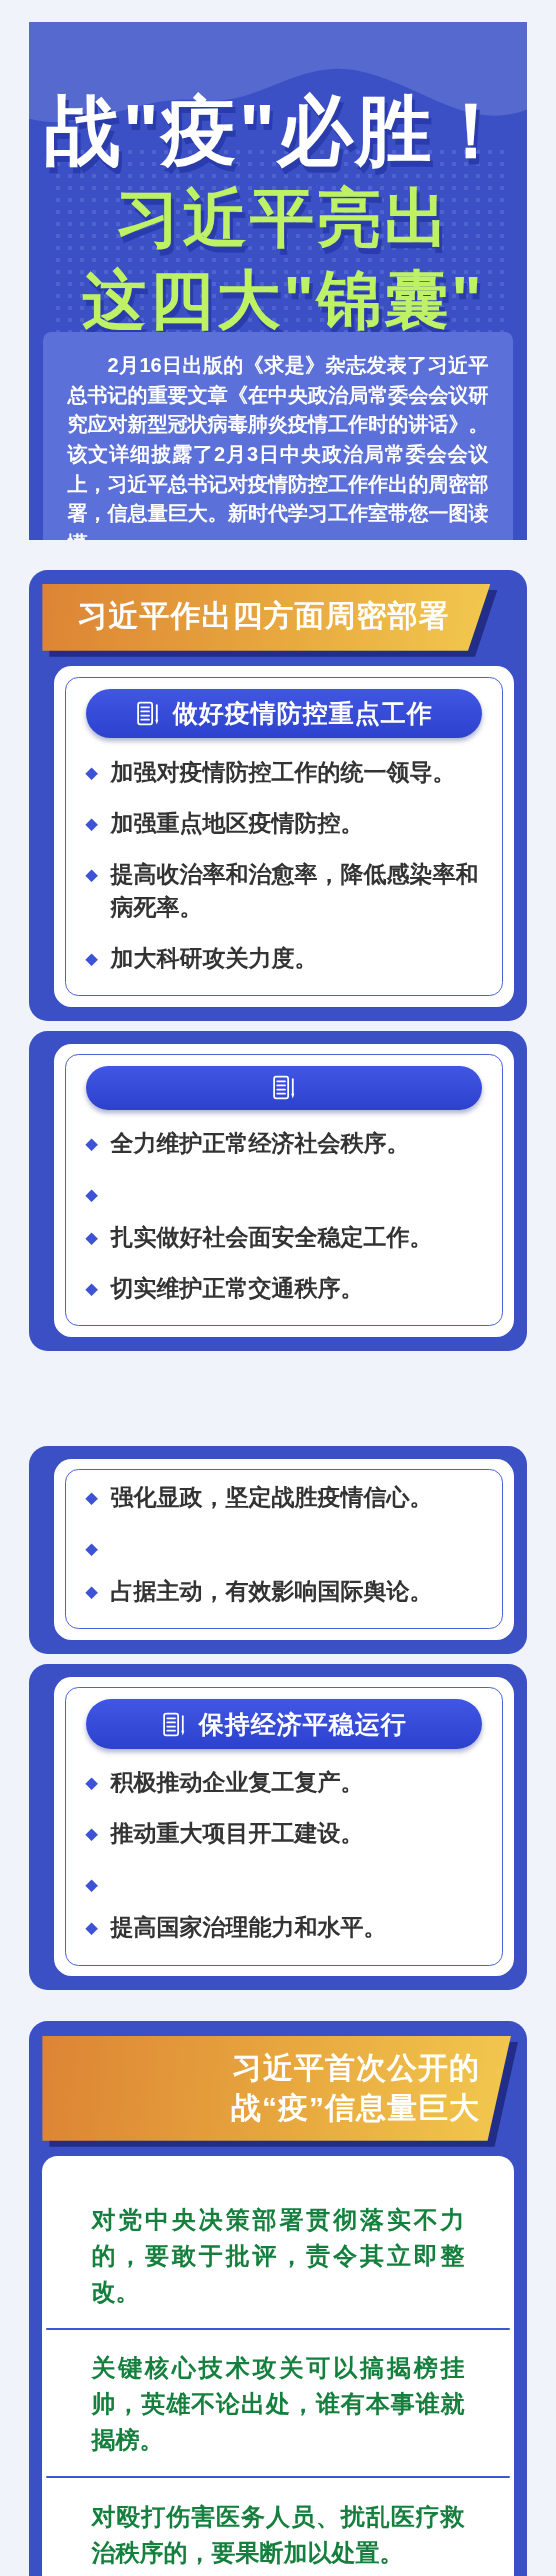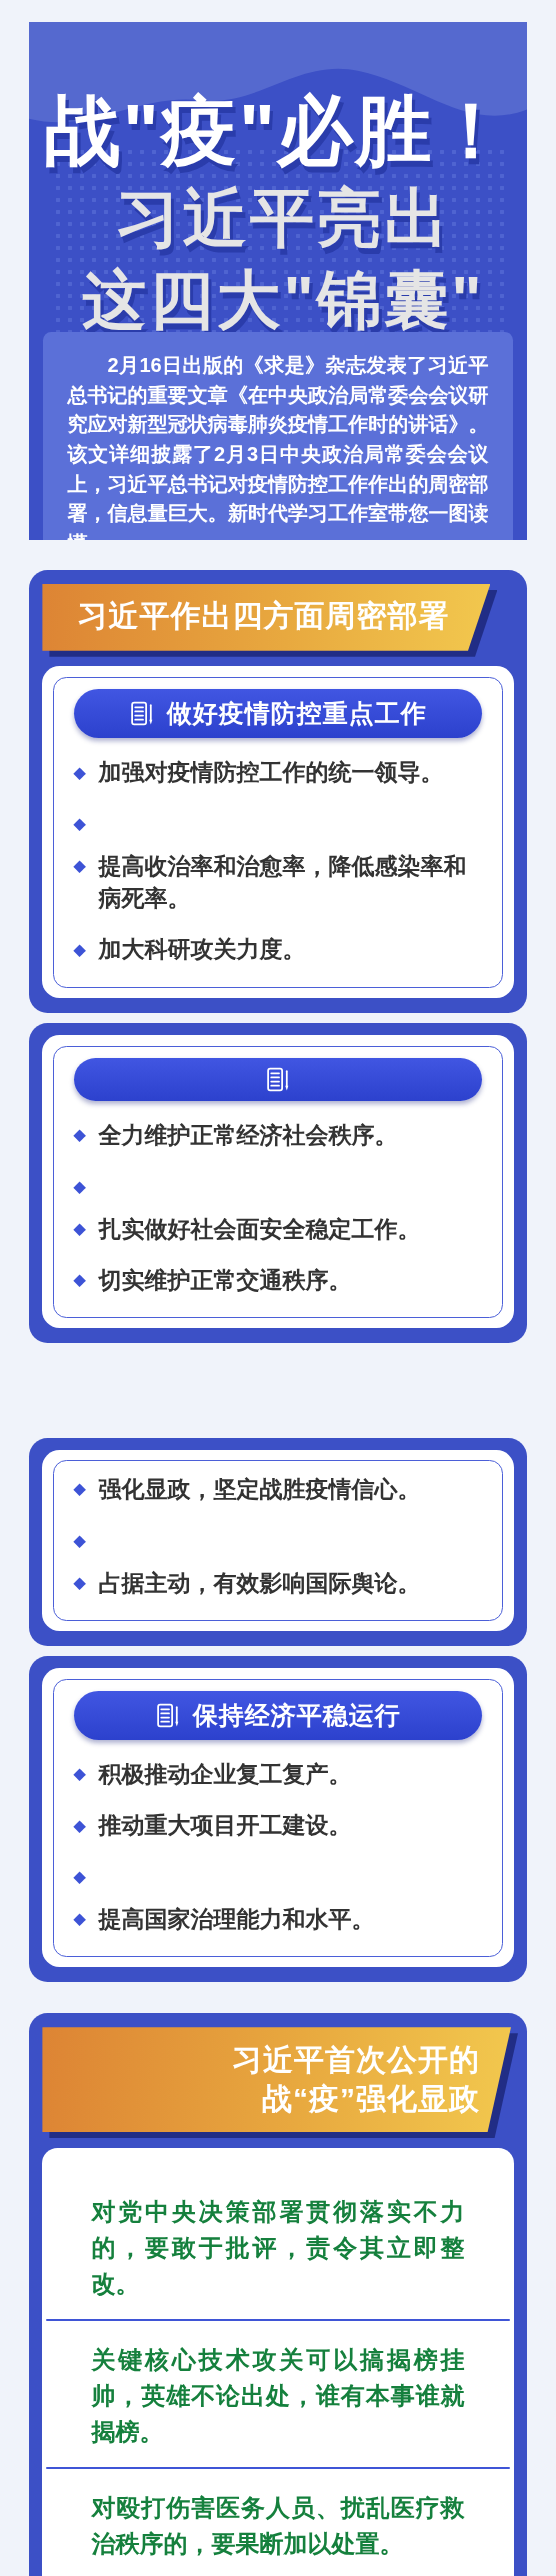--- a/index.html
+++ b/index.html
@@ -25,21 +25,21 @@
     background-image:radial-gradient(rgba(160,185,255,.55) 2.1px, transparent 2.3px);
     background-size:12px 12px;
     opacity:.35;
   }
   .hero-title { position:relative; text-align:center; margin-top:71px; line-height:1; }
   .hero-t1 {
     font-size:76px; font-weight:bold; color:#ffffff; letter-spacing:2.1px;
     text-shadow:3.1px 6.2px 0 #2a3cab;
   }
   .hero-t2 {
-    font-size:64px; font-weight:bold; color:#e5e5e5; letter-spacing:3.1px;
+    font-size:64px; font-weight:bold; color:#bef264; letter-spacing:3.1px;
     margin-top:17.5px; text-shadow:3.1px 6.2px 0 #2a3cab;padding-left:11px;
   }
   .intro {
     position:relative;
     margin:auto 14.4px 11.3px;
     background:#5b70d8;
     border-radius:8.2px;
     padding:19.6px 24px;
     box-shadow:0 5.2px 0 #3f53b9;
   }
@@ -60,21 +60,21 @@
   .banner {
     background:linear-gradient(95deg,#dd8434 0%,#e8a93f 55%,#f2c84e 100%);
     clip-path:polygon(0 0,100% 0,95% 100%,0 100%);
     text-align:center; color:#ffffff; font-weight:bold;
     padding:12.4px 31px 13.4px 20.6px;
   }
   .banner-s1 { width:392px; font-size:30px; letter-spacing:1px;padding-left:25px; }
   .banner-s2 { width:417px; font-size:30px; line-height:1.32; letter-spacing:1px;text-align:right; }
 
   
-  .card { background:#ffffff; border-radius:17.5px; padding:10.3px; }
+  .card { background:#ffffff; border-radius:17.5px; padding:10.3px;margin-left:12px; }
   .card-inner { border:1.5px solid #4b5fd8; border-radius:13.4px; padding:11.3px 17.5px 15.5px; }
 
   .pill {
     display:flex; align-items:center; justify-content:center; gap:10.3px;
     background:linear-gradient(180deg,#4156e2,#2c41cd);
     border-radius:36px; color:#ffffff;
     font-size:25px; font-weight:bold; letter-spacing:1px;
     padding:8.2px 10.3px; margin:0 3.1px 17.5px;
     box-shadow:0 3.1px 5.2px rgba(20,30,120,.35);
   }
@@ -139,20 +139,21 @@
           </span>
           <span>做好疫情防控重点工作</span>
         </div>
         <ul class="bullets">
           <li>
               <span class="dia">◆</span>
               <span>加强对疫情防控工作的统一领导。</span>
             </li>
           <li>
               <span class="dia">◆</span>
+              <span>加强重点地区疫情防控。</span>
             </li>
           <li>
               <span class="dia">◆</span>
               <span>提高收治率和治愈率，降低感染率和病死率。</span>
             </li>
           <li>
               <span class="dia">◆</span>
               <span>加大科研攻关力度。</span>
             </li>
         </ul>
@@ -260,21 +261,21 @@
       </div>
     </div>
   </section>
 
   <div class="gap-mid"></div>
 
   <section class="panel">
     <div class="banner-wrap">
       <div class="banner banner-s2">
         <div>习近平首次公开的</div>
-        <div>战“疫”强化显政</div>
+        <div>战“疫”信息量巨大</div>
       </div>
     </div>
     <div class="quote-card">
       <p class="quote">对党中央决策部署贯彻落实不力的，要敢于批评，责令其立即整改。</p>
       <div class="divider"></div>
       <p class="quote">关键核心技术攻关可以搞揭榜挂帅，英雄不论出处，谁有本事谁就揭榜。</p>
       <div class="divider"></div>
       <p class="quote">对殴打伤害医务人员、扰乱医疗救治秩序的，要果断加以处置。</p>
 
     </div>

